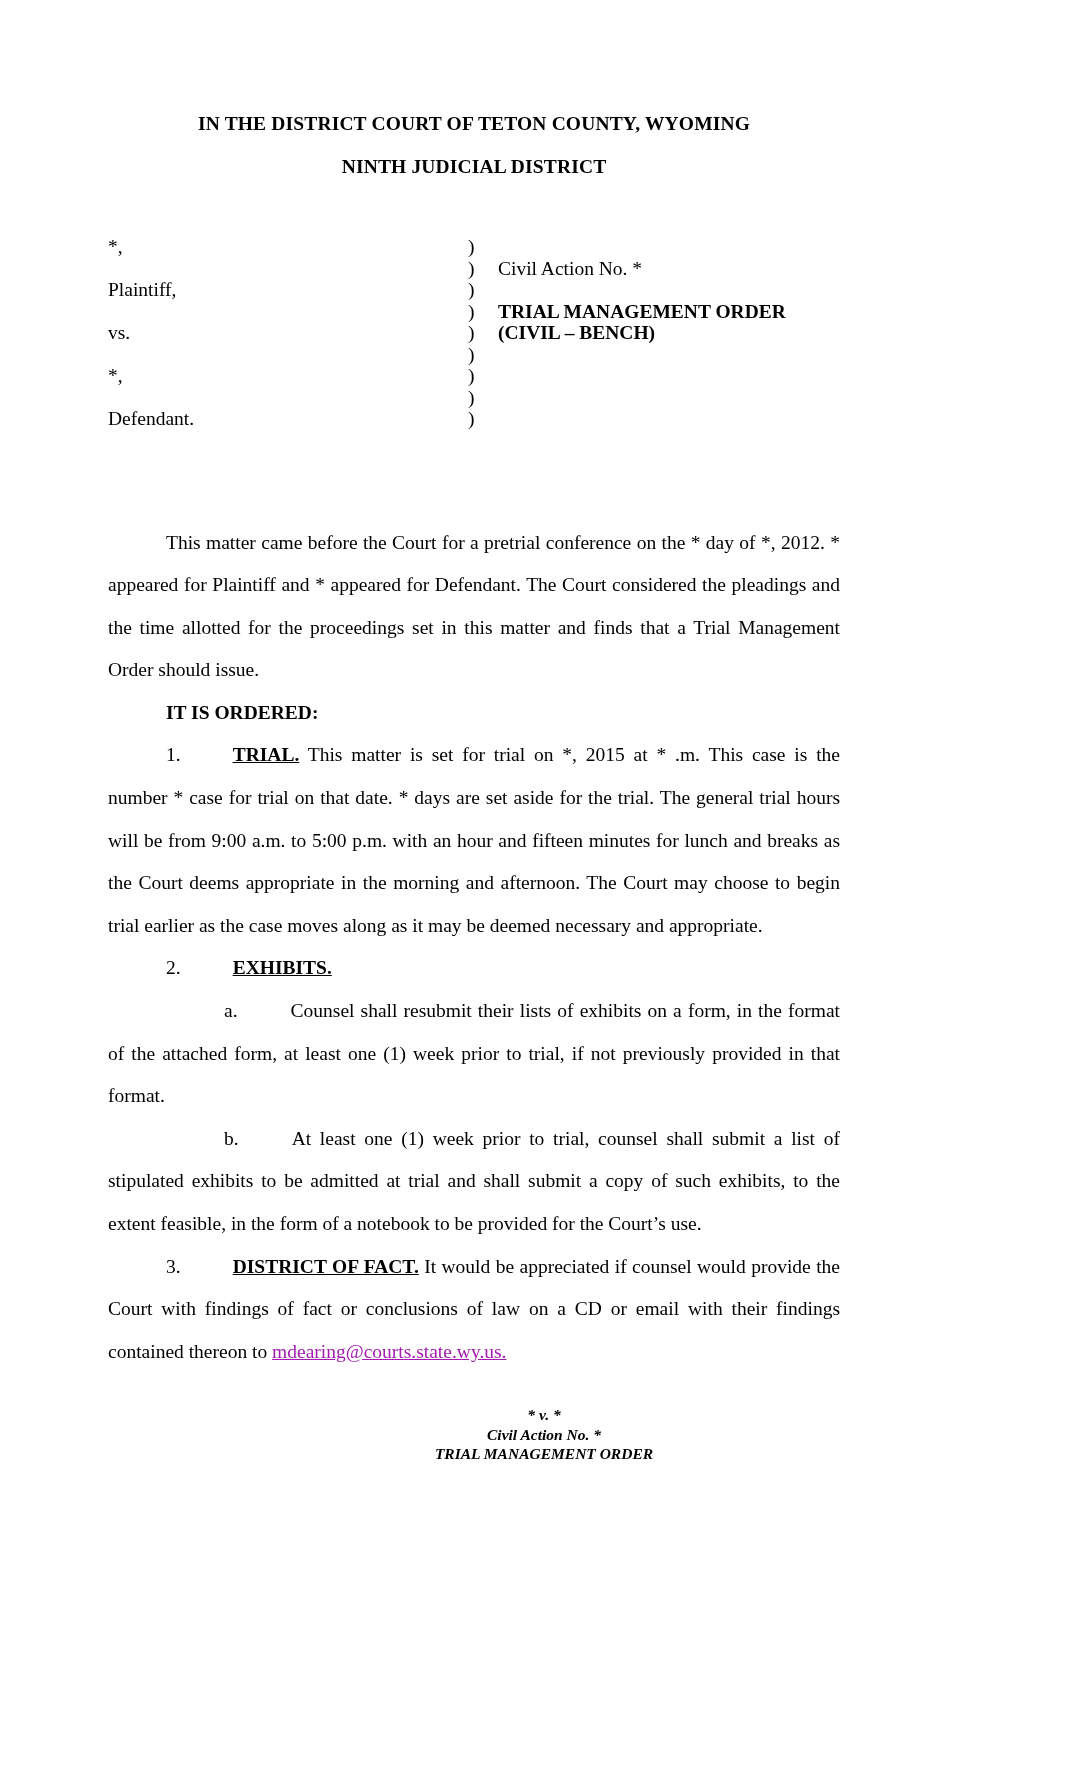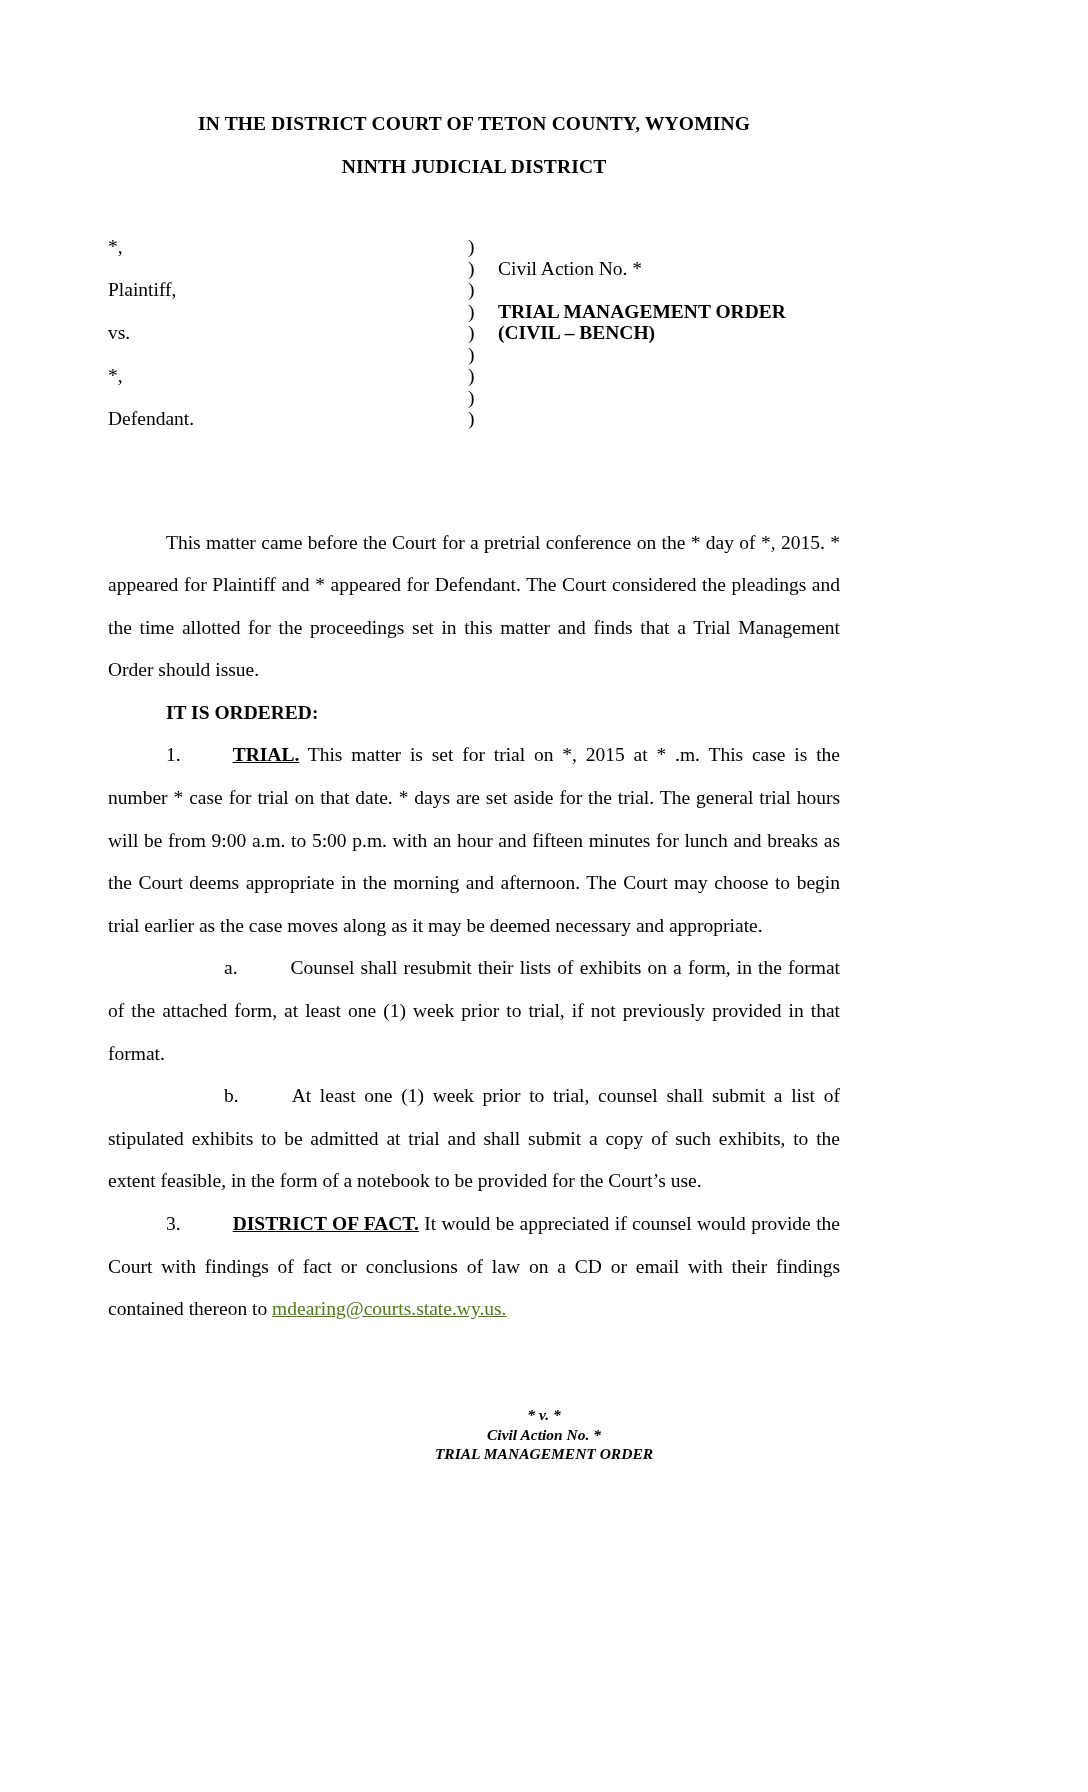--- a/index.html
+++ b/index.html
@@ -78,21 +78,21 @@
     text-indent: 0;
   }
   p.para.indent { text-indent: 58px; }
   .u { text-decoration: underline; }
   .tab-1 { display: inline-block; width: 58px; }
   .tab-2 { display: inline-block; width: 52px; }
   .tab-3 { display: inline-block; width: 116px; }
   .tab-4 { display: inline-block; width: 53px; }
 
   a.email {
-    color: #4d7c0f;
+    color: #a21caf;
     text-decoration: underline;
   }
 
   
   .footer {
     position: absolute;
     left: 0;
     top: 1405px;
     width: 1088px;
     text-align: center;
@@ -156,26 +156,27 @@
       <tr>
         <td class="cap-left cap-center">Defendant.</td>
         <td class="cap-paren">)</td>
         <td class="cap-right"></td>
       </tr>
     </tbody>
       </table>
 
     <div class="body-block">
 
-      <p class="para indent">This matter came before the Court for a pretrial conference on the * day of *, 2015.  * appeared for Plaintiff and * appeared for Defendant.  The Court considered the pleadings and the time allotted for the proceedings set in this matter and finds that a Trial Management Order should issue.</p>
+      <p class="para indent">This matter came before the Court for a pretrial conference on the * day of *, 2012.  * appeared for Plaintiff and * appeared for Defendant.  The Court considered the pleadings and the time allotted for the proceedings set in this matter and finds that a Trial Management Order should issue.</p>
 
       <p class="para"><span class="tab-1"></span><span class="bold">IT IS ORDERED:</span></p>
 
       <p class="para"><span class="tab-1"></span><span>1.</span><span class="tab-2"></span><span class="bold u">TRIAL.</span><span>  This matter is set for trial on *, 2015 at * .m. This case is the number * case for trial on that date.  * days are set aside for the trial.  The general trial hours will be from 9:00 a.m. to 5:00 p.m. with an hour and fifteen minutes for lunch and breaks as the Court deems appropriate in the morning and afternoon.  The Court may choose to begin trial earlier as the case moves along as it may be deemed necessary and appropriate.</span></p>
 
+      <p class="para"><span class="tab-1"></span><span>2.</span><span class="tab-2"></span><span class="bold u">EXHIBITS.</span></p>
 
       <p class="para"><span class="tab-3"></span><span>a.</span><span class="tab-4"></span><span>Counsel shall resubmit their lists of exhibits on a form, in the format of the attached form, at least one (1) week prior to trial, if not previously provided in that format.</span></p>
 
       <p class="para"><span class="tab-3"></span><span>b.</span><span class="tab-4"></span><span>At least one (1) week prior to trial, counsel shall submit a list of stipulated exhibits to be admitted at trial and shall submit a copy of such exhibits, to the extent feasible, in the form of a notebook to be provided for the Court’s use.</span></p>
 
       <p class="para"><span class="tab-1"></span><span>3.</span><span class="tab-2"></span><span class="bold u">DISTRICT OF FACT.</span><span>  It would be appreciated if counsel would provide the Court with findings of fact or conclusions of law on a CD or email with their findings contained thereon to </span><a class="email" href="#">mdearing@courts.state.wy.us.</a></p>
 
     </div>
   </div>
 

